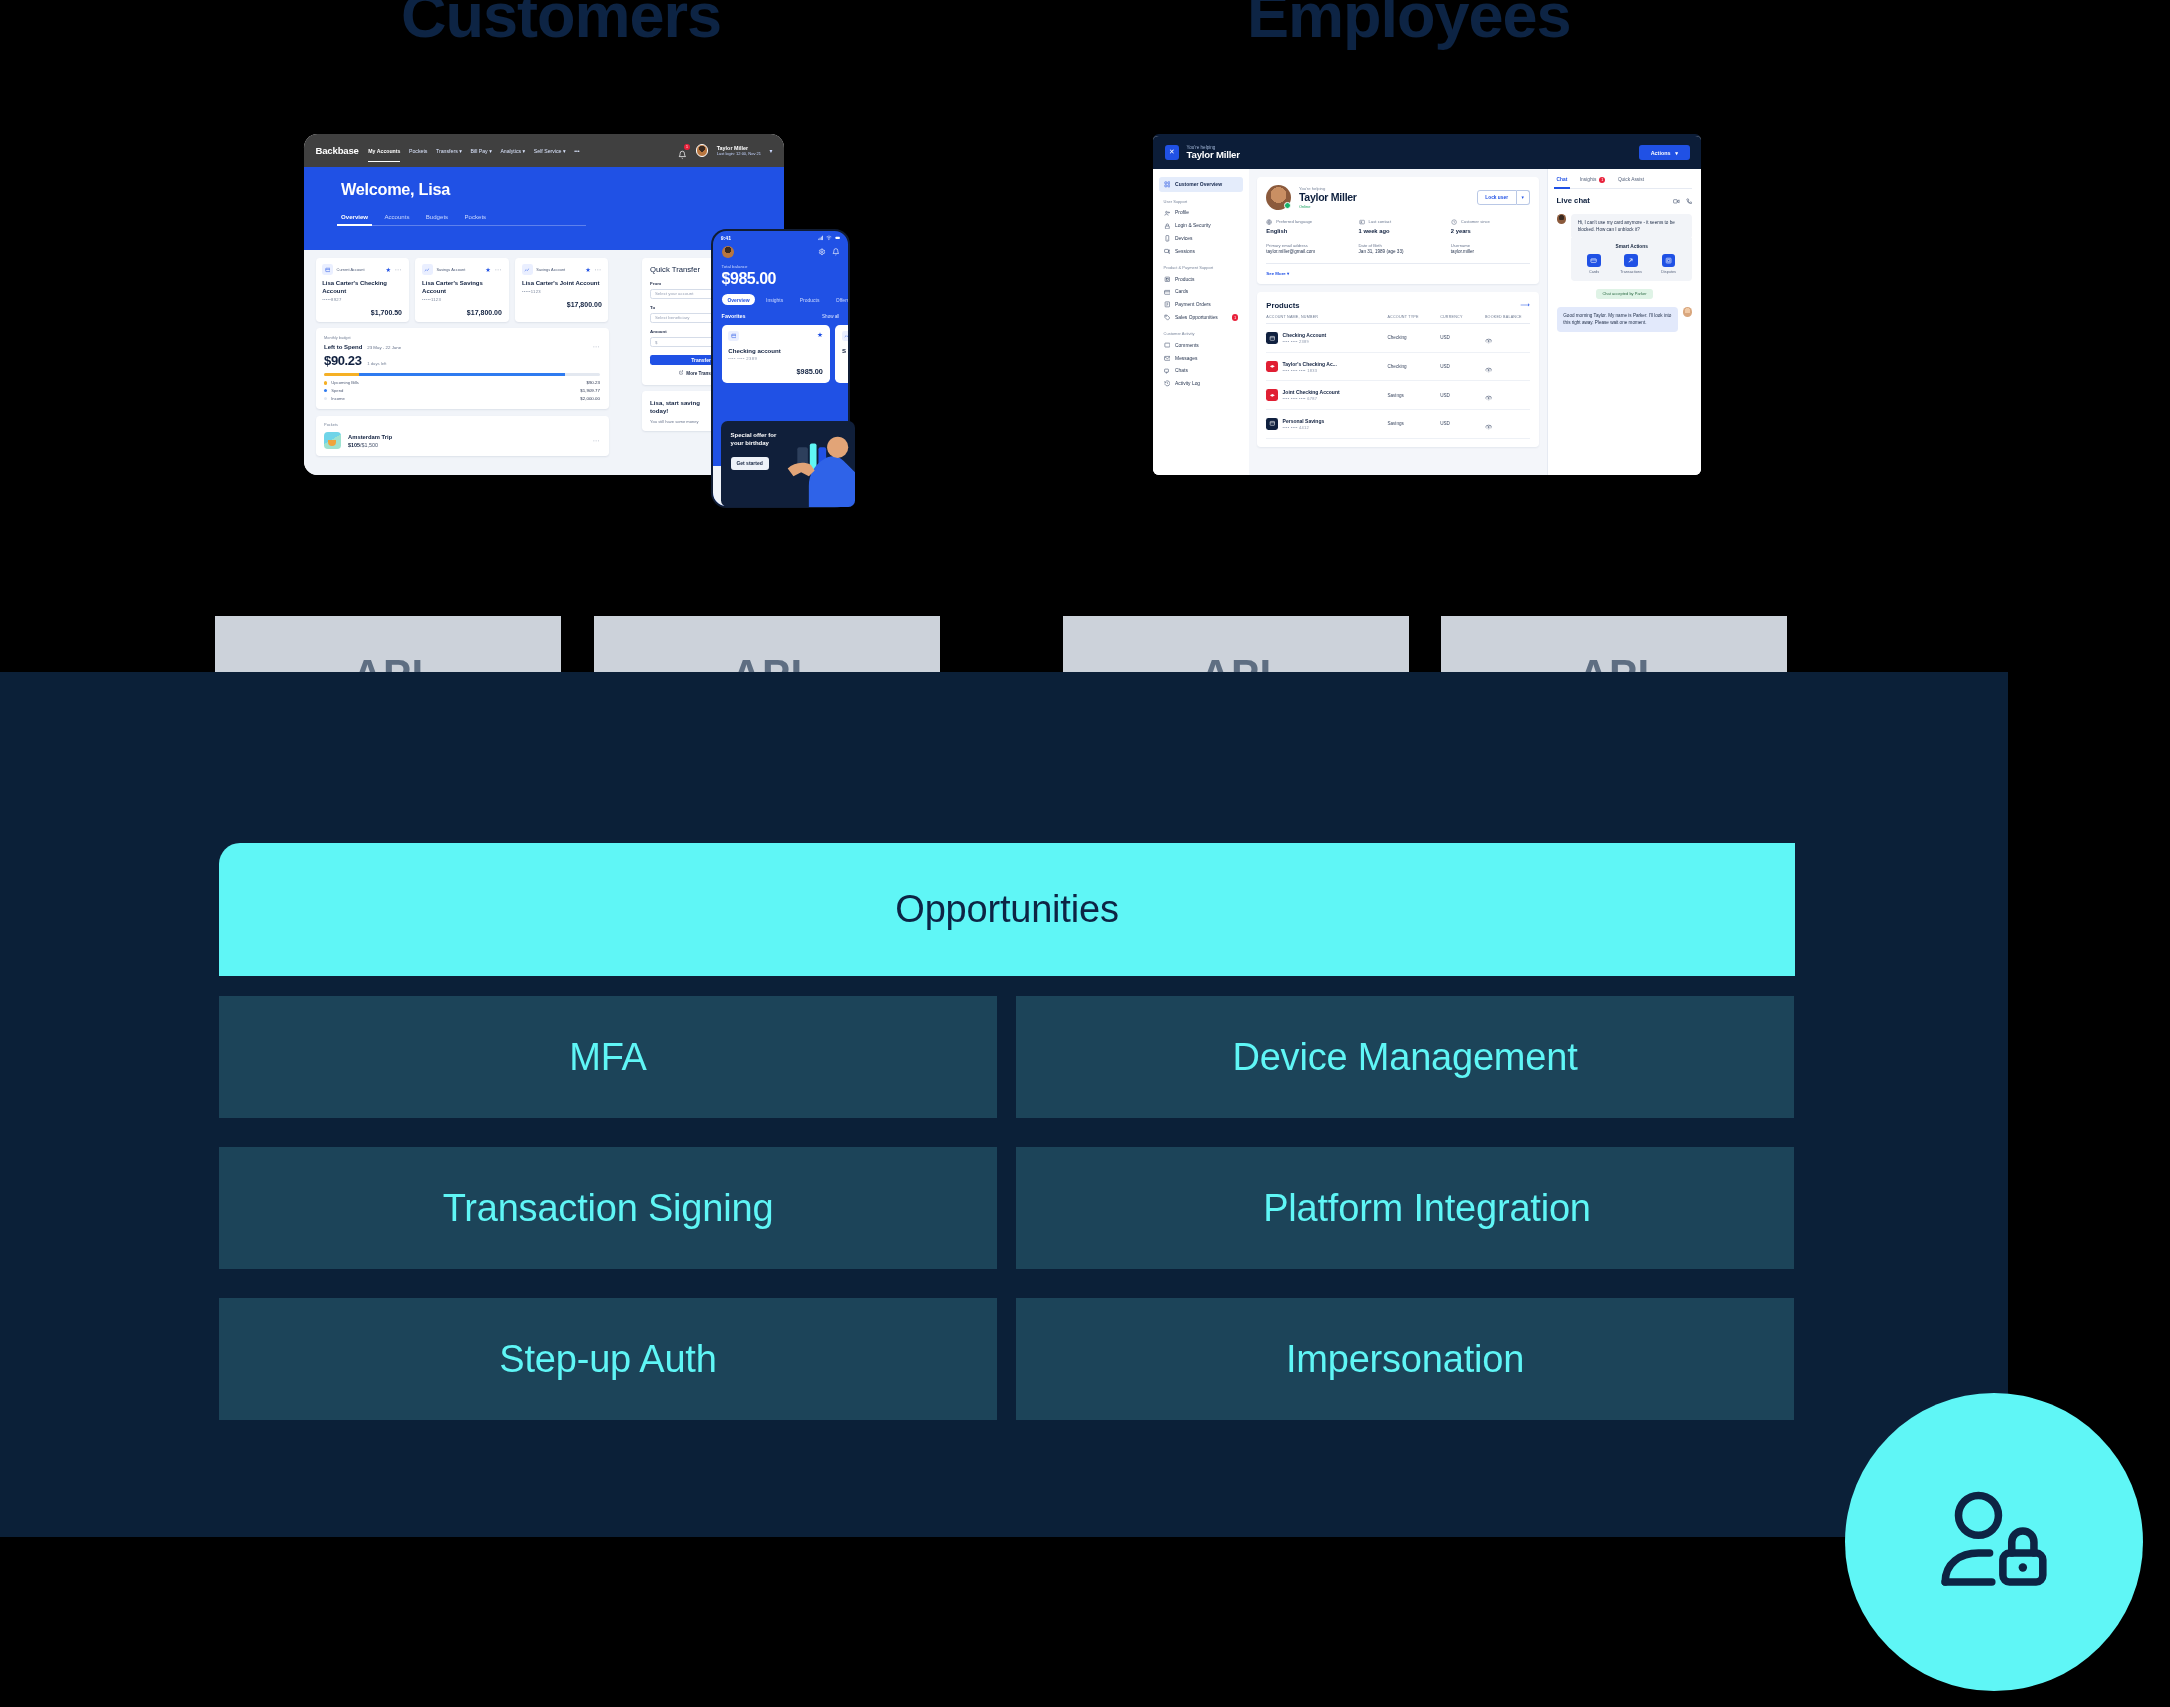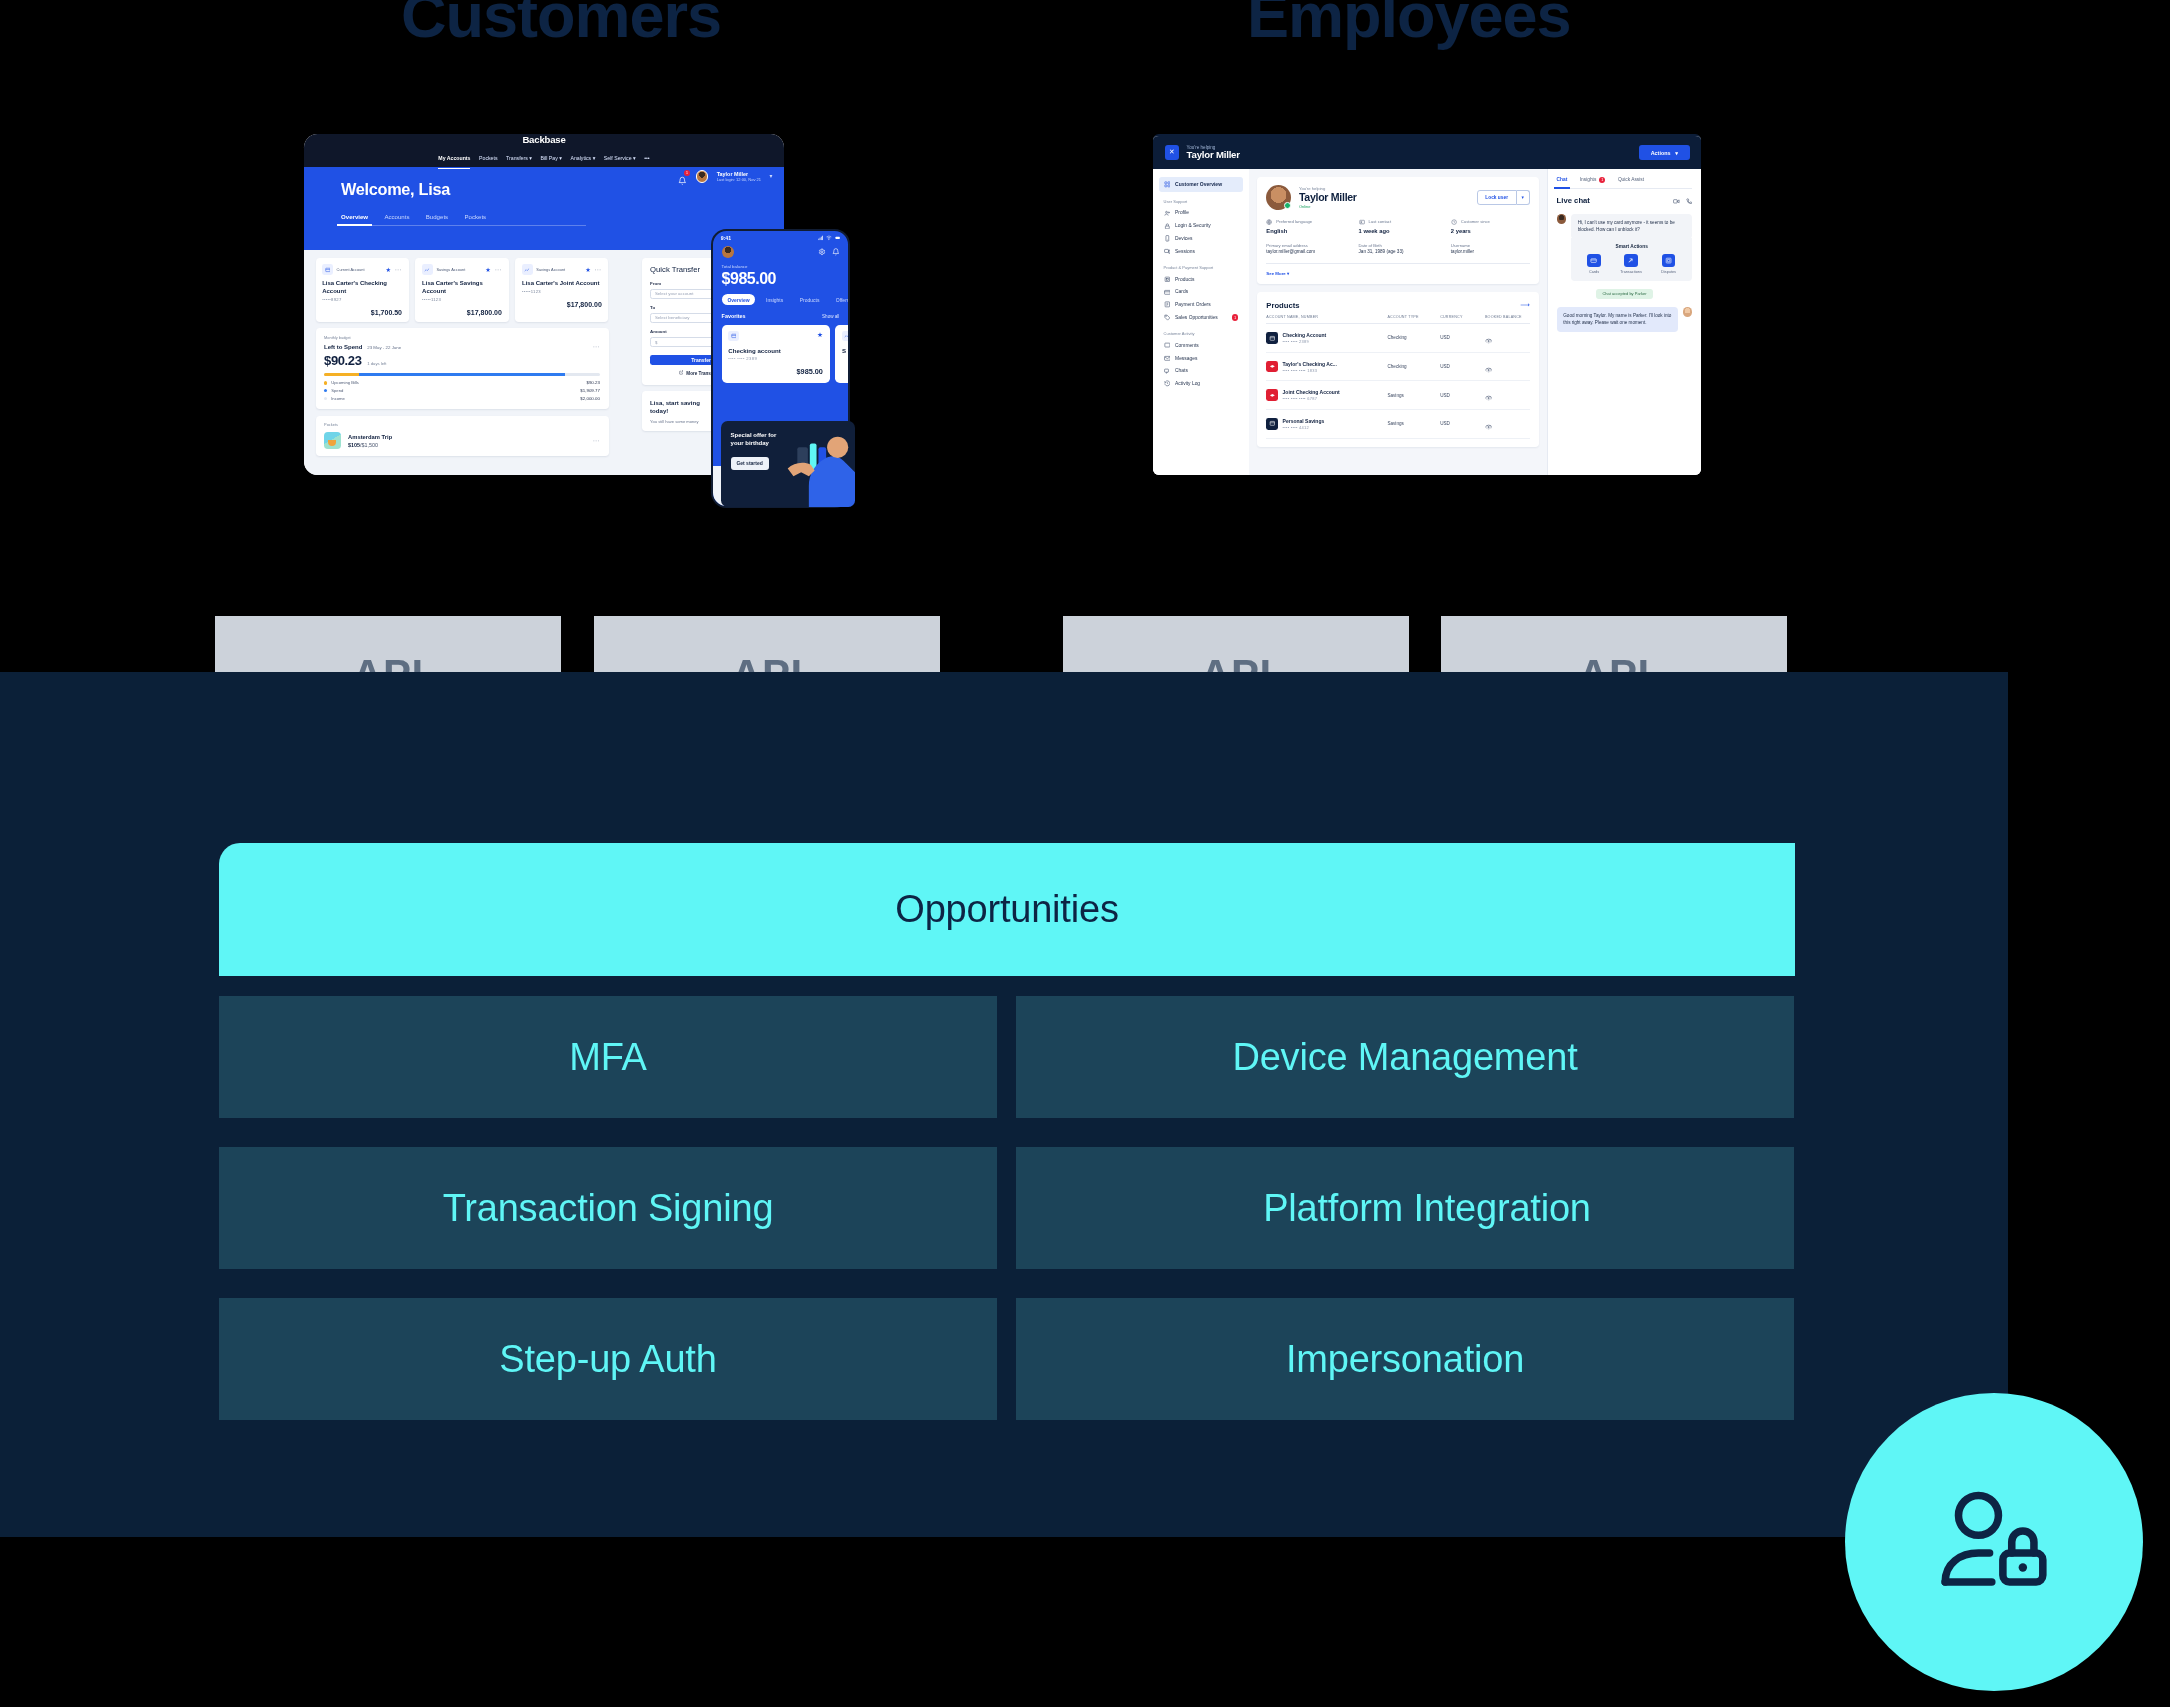--- a/index.html
+++ b/index.html
@@ -24,22 +24,22 @@
   #title-employees { left: 1247px; top: -21px; }
 
   
   #cust-mock {
     position: absolute; left: 304px; top: 134px;
     width: 480px; height: 341px;
     background: #ffffff; border-radius: 13.4px;
     overflow: hidden;
   }
   .cb-nav {
-    height: 33px; background: #0f172a;
-    display: flex; align-items: center; padding: 0 11.5px; gap: 9.6px; flex-direction: column;
+    height: 33px; background: #404040;
+    display: flex; align-items: center; padding: 0 11.5px; gap: 9.6px;
   }
   .cb-logo { color:#fff; font-size:9.6px; font-weight:700; letter-spacing:-0.2px; }
   .cb-navitems { display:flex; gap:8.6px; align-items:center; }
   .cb-navitem { color:#dce6ff; font-size:5.2px; white-space:nowrap; position:relative; }
   .cb-navitem.active { color:#fff; font-weight:700; }
   .cb-navitem.active::after {
     content:""; position:absolute; left:0; right:0; bottom:-8.6px; height:1.5px; background:#fff;
   }
   .cb-right { margin-left:auto; display:flex; align-items:center; gap:8.6px; }
   .cb-bell { position:relative; width:8.6px; height:9.6px; }

